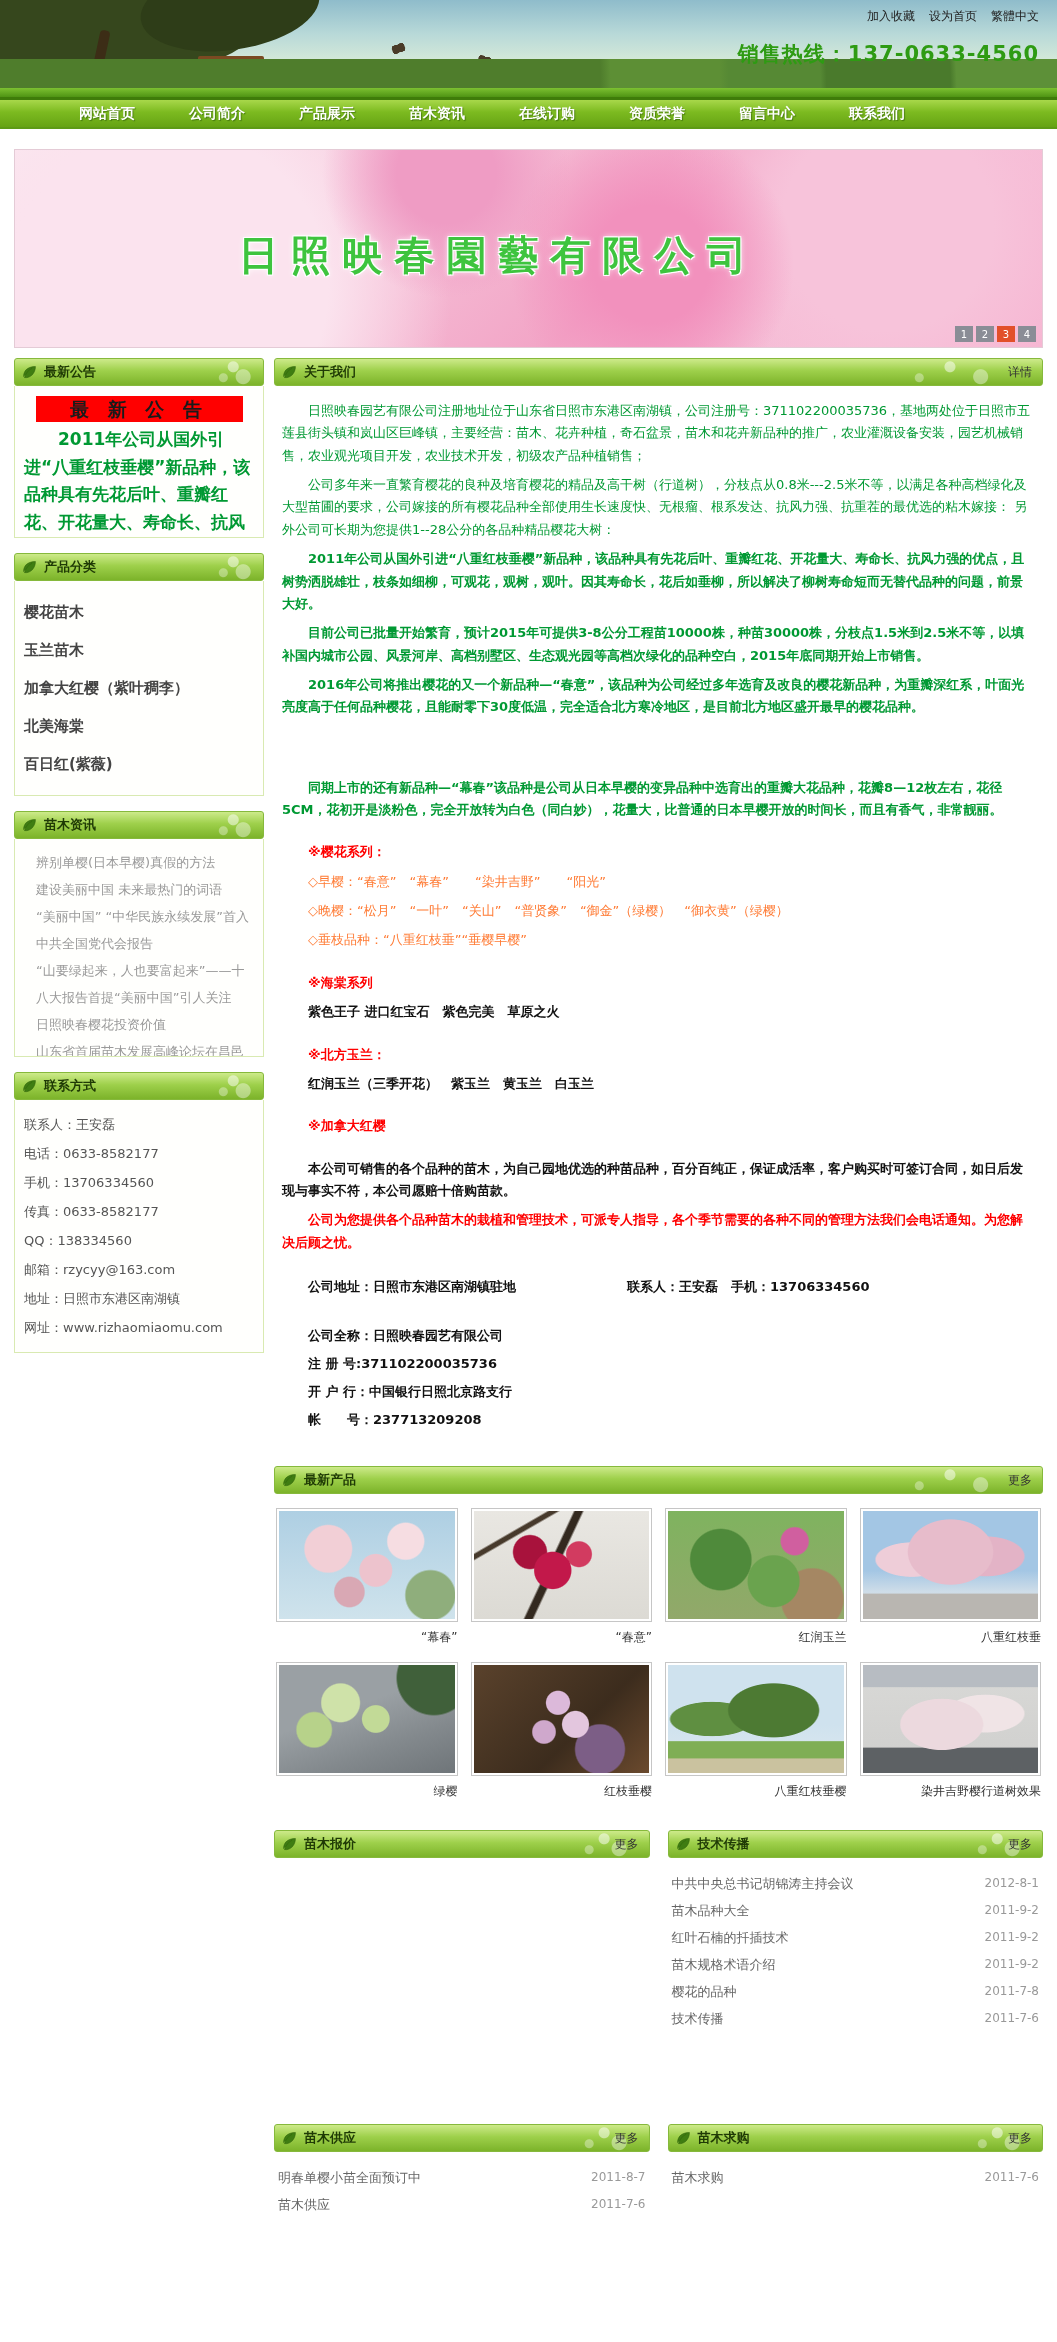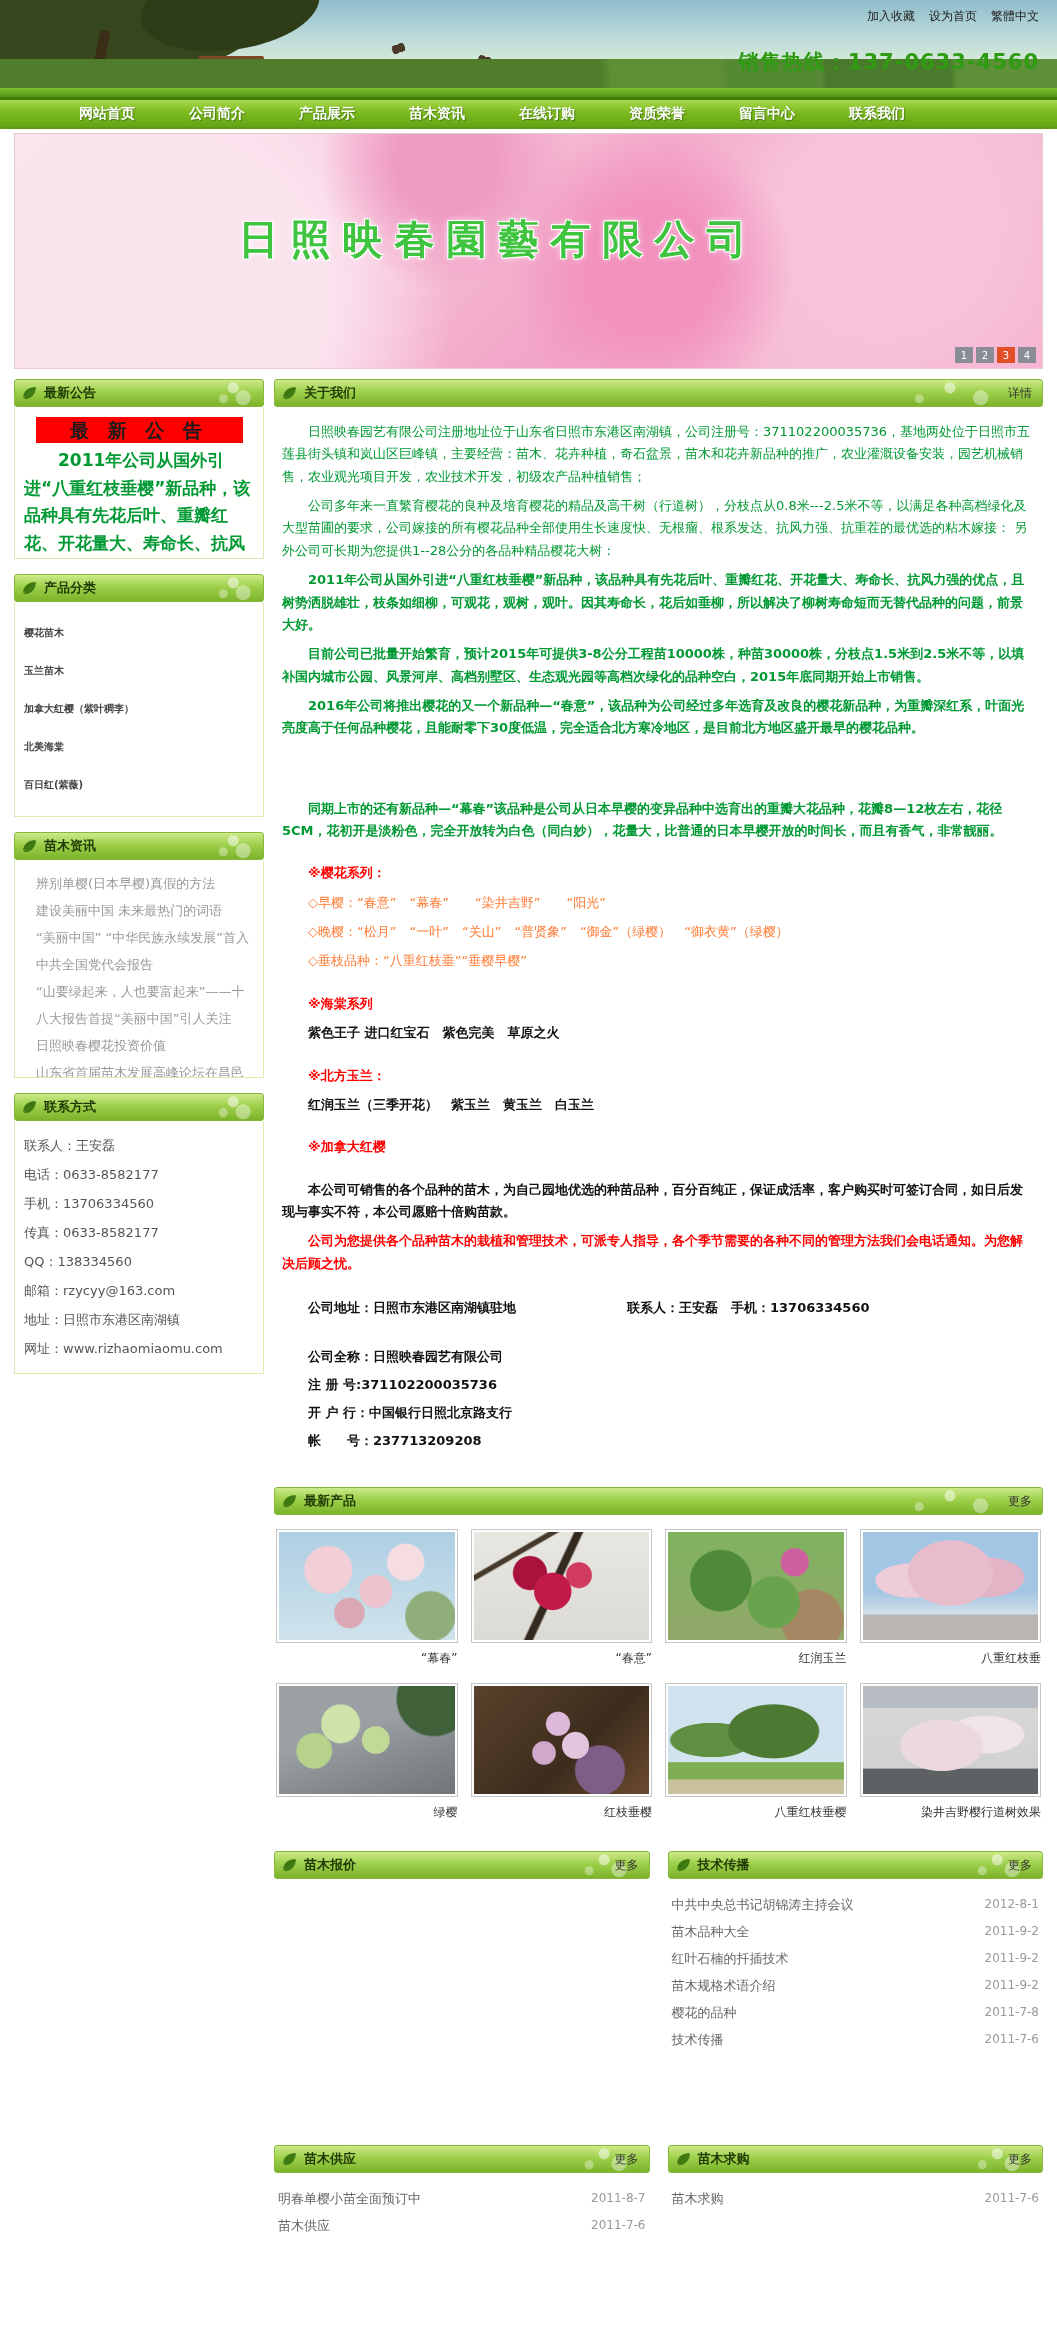--- a/index.html
+++ b/index.html
@@ -32,32 +32,32 @@
     background: repeating-linear-gradient(180deg,#7b4a22 0 4px,#5d3517 4px 6px);
     border-radius: 2px; box-shadow: 0 10px 0 -6px #5d3517; }
   .bench:after { content: ""; position: absolute; left: 4px; top: 22px; width: 4px; height: 12px;
     background: #4c2c12; box-shadow: 52px 0 0 #4c2c12; }
   .butterfly { position: absolute; width: 13px; height: 9px; transform: rotate(-20deg);
     background: radial-gradient(circle at 30% 50%, #4a3b28 0 45%, transparent 46%),
                 radial-gradient(circle at 70% 50%, #4a3b28 0 45%, transparent 46%); }
   .bf1 { left: 392px; top: 44px; } .bf2 { left: 478px; top: 56px; transform: rotate(15deg); }
   .topbar-links { position: absolute; top: 8px; right: 18px; z-index: 5; font-size: 12px; }
   .topbar-links a { color: #222; text-decoration: none; margin-left: 14px; cursor: pointer; }
-  .hotline { position: absolute; top: 48px; right: 18px; z-index: 5;
+  .hotline { position: absolute; top: 40px; right: 18px; z-index: 5;
     color: #2e9b13; font-size: 21px; font-weight: bold; letter-spacing: 1px; }
 
   
   .main-nav { height: 32px; border-top: 3px solid #3f7c0a; border-bottom: 2px solid #5d9a16;
     background: linear-gradient(180deg,#a8d84a 0%,#7cba20 45%,#66a314 100%); }
   .main-nav ul { list-style: none; display: flex; padding-left: 52px; }
   .main-nav li { color: #fff; font-weight: bold; font-size: 14px; line-height: 27px;
     padding: 0 27px; cursor: pointer; text-shadow: 1px 1px 1px rgba(20,60,0,.45); }
 
   
-  .banner { position: relative; height: 236px; margin: 4px 14px 0; overflow: hidden;
+  .banner { position: relative; height: 199px; margin: 20px 14px 0; overflow: hidden;
     border: 1px solid #e4cbd6;
     background:
       radial-gradient(circle at 62% 58%, #f291bd 0 9%, rgba(242,145,189,0) 22%),
       radial-gradient(circle at 42% 12%, #ef9cc4 0 8%, rgba(239,156,196,0) 20%),
       radial-gradient(circle at 85% 38%, #f7c3da 0 12%, rgba(247,195,218,0) 26%),
       radial-gradient(circle at 95% 75%, #f6b2d0 0 10%, rgba(246,178,208,0) 24%),
       radial-gradient(circle at 15% 70%, #fbe3ee 0 18%, rgba(251,227,238,0) 32%),
       linear-gradient(135deg,#fbe9f0 0%,#f6c2d8 35%,#f2a4c6 60%,#f8d4e4 100%); }
   .banner-title { position: absolute; top: 78px; left: 0; right: 60px; text-align: center;
     font-family: "DejaVu Serif", "Liberation Serif", serif;
@@ -88,21 +88,21 @@
   .side-sec { margin-bottom: 15px; }
   .side-body { border: 1px solid #d9eab2; border-top: none; background: #fffffd; padding: 8px 9px; }
 
   .announce-body { height: 152px; overflow: hidden; }
   .announce-headline { background: #ff0000; color: #1a1a1a; font-weight: bold; font-size: 19px;
     text-align: center; letter-spacing: 6px; width: 90%; margin: 2px auto 4px; line-height: 26px; }
   .announce-text { color: #009933; font-weight: bold; font-size: 17px; line-height: 1.62;
     text-indent: 2em; }
 
   .cat-list { list-style: none; padding: 4px 0; }
-  .cat-list li { font-size: 10px; font-weight: bold; color: #444; line-height: 20px;
+  .cat-list li { font-size: 15px; font-weight: bold; color: #444; line-height: 20px;
     padding: 9px 0; cursor: pointer; }
 
   .news-body { max-height: 218px; overflow: hidden; }
   .news-list { list-style: none; padding: 2px 0 0 12px; }
   .news-list li { font-size: 13px; color: #999; line-height: 27px; cursor: pointer; }
 
   .contact-list { list-style: none; padding: 2px 0; }
   .contact-list li { font-size: 13px; color: #555; line-height: 29px; }
 
   

